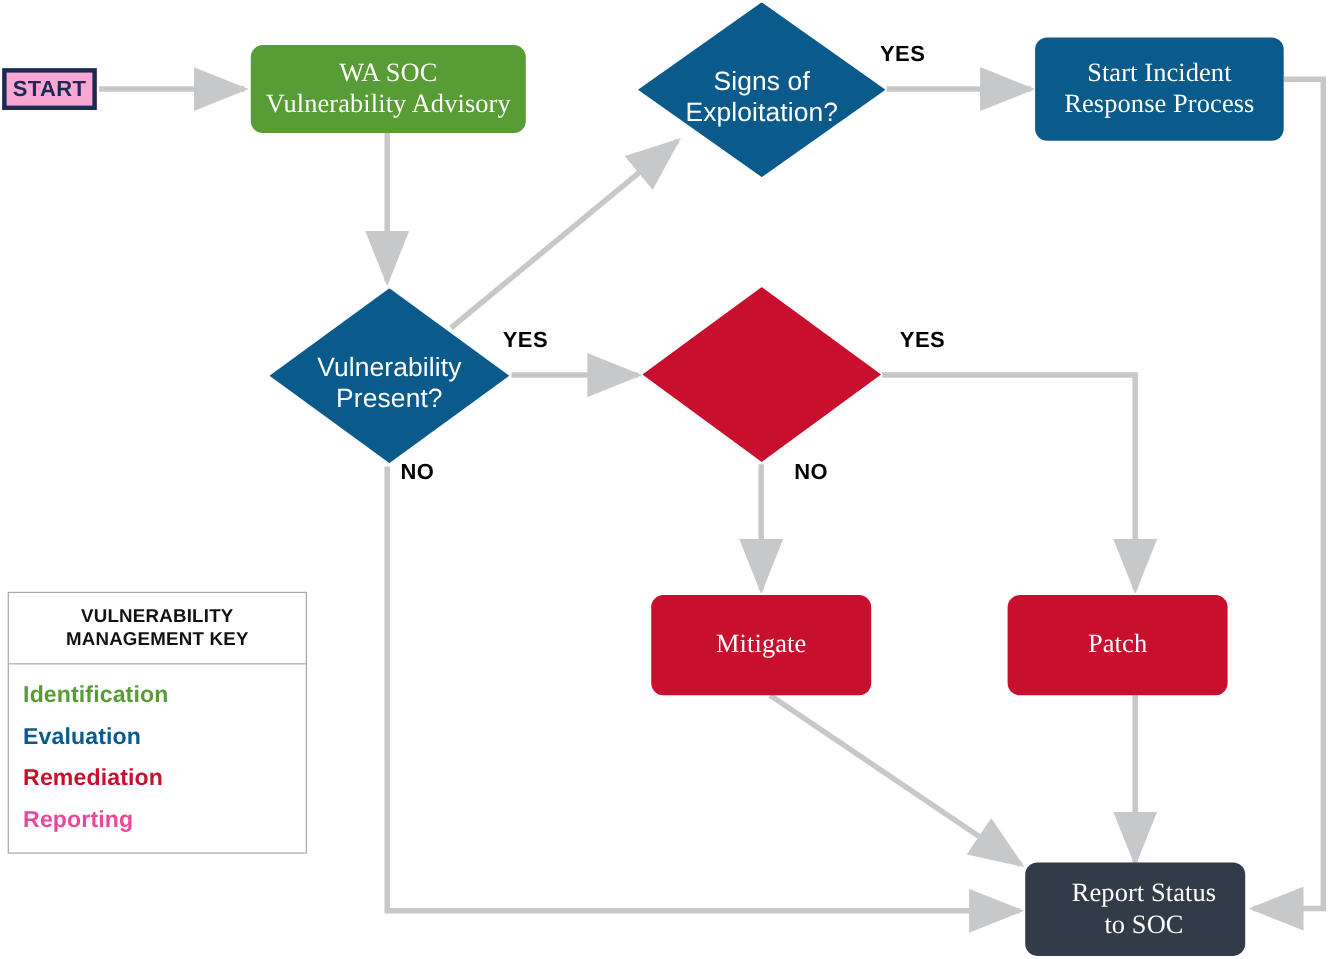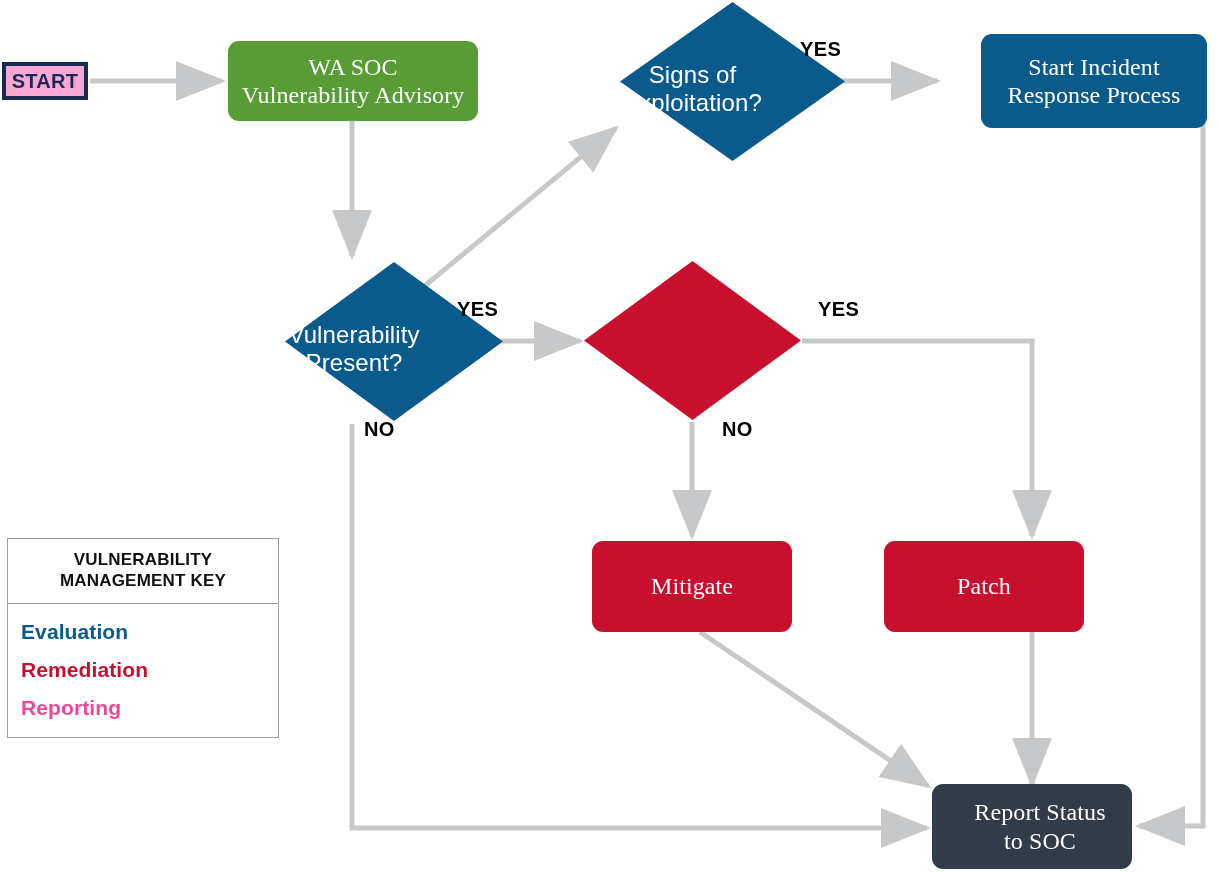--- a/index.html
+++ b/index.html
@@ -33,21 +33,21 @@
     line-height:1.17;
     white-space:pre-line;
   }
   .rbox{ border-radius:11px; }
   .proc-text{
     font-size:24px;
     letter-spacing:.1px;
     font-family:Liberation Serif, serif;
   }
   .green{ background:#589C35; }
-  .blue { background:#0A5A8C;margin-left:40px; }
+  .blue { background:#0A5A8C; }
   .red  { background:#C8102E; }
   .dark { background:#323B48;padding-left:16px; }
 
   
   #start-node{
     position:absolute;
     left:2px; top:62px;
     width:86px; height:38px;
     background:#f9a8d4;
     border:4px solid #1B2A52;
@@ -174,21 +174,21 @@
 
   <div class="node rbox blue proc-text" style="left:941px;top:34px;width:226px;height:94px;">
     <span>Start Incident
 Response Process</span>
   </div>
 
   <div class="node rbox red proc-text" style="left:592px;top:541px;width:200px;height:91px;align-items:center;">
     <span>Mitigate</span>
   </div>
 
-  <div class="node rbox red proc-text" style="left:884px;top:541px;width:200px;height:91px;">
+  <div class="node rbox red proc-text" style="left:916px;top:541px;width:200px;height:91px;">
     <span>Patch</span>
   </div>
 
   <div class="node rbox dark proc-text" style="left:932px;top:784px;width:200px;height:85px;">
     <span>Report Status
 to SOC</span>
   </div>
 
   <div class="diamond" style="left:580px;top:2px;width:225px;height:159px;">
     <span class="shape blue"></span>
@@ -213,19 +213,20 @@
   <div class="edge-label" style="left:364px;top:418px;">NO</div>
 
   <div class="edge-label" style="left:818px;top:298px;">YES</div>
 
   <div class="edge-label" style="left:722px;top:418px;">NO</div>
 
   <div id="legend">
     <div id="legend-title">VULNERABILITY
 MANAGEMENT KEY</div>
     <div id="legend-items">
+      <div class="legend-item" style="color:#589C35;">Identification</div>
       <div class="legend-item" style="color:#0A5A8C;">Evaluation</div>
       <div class="legend-item" style="color:#C8102E;">Remediation</div>
       <div class="legend-item" style="color:#ec4899;">Reporting</div>
     </div>
   </div>
 
 </div>
 
 </body></html>

